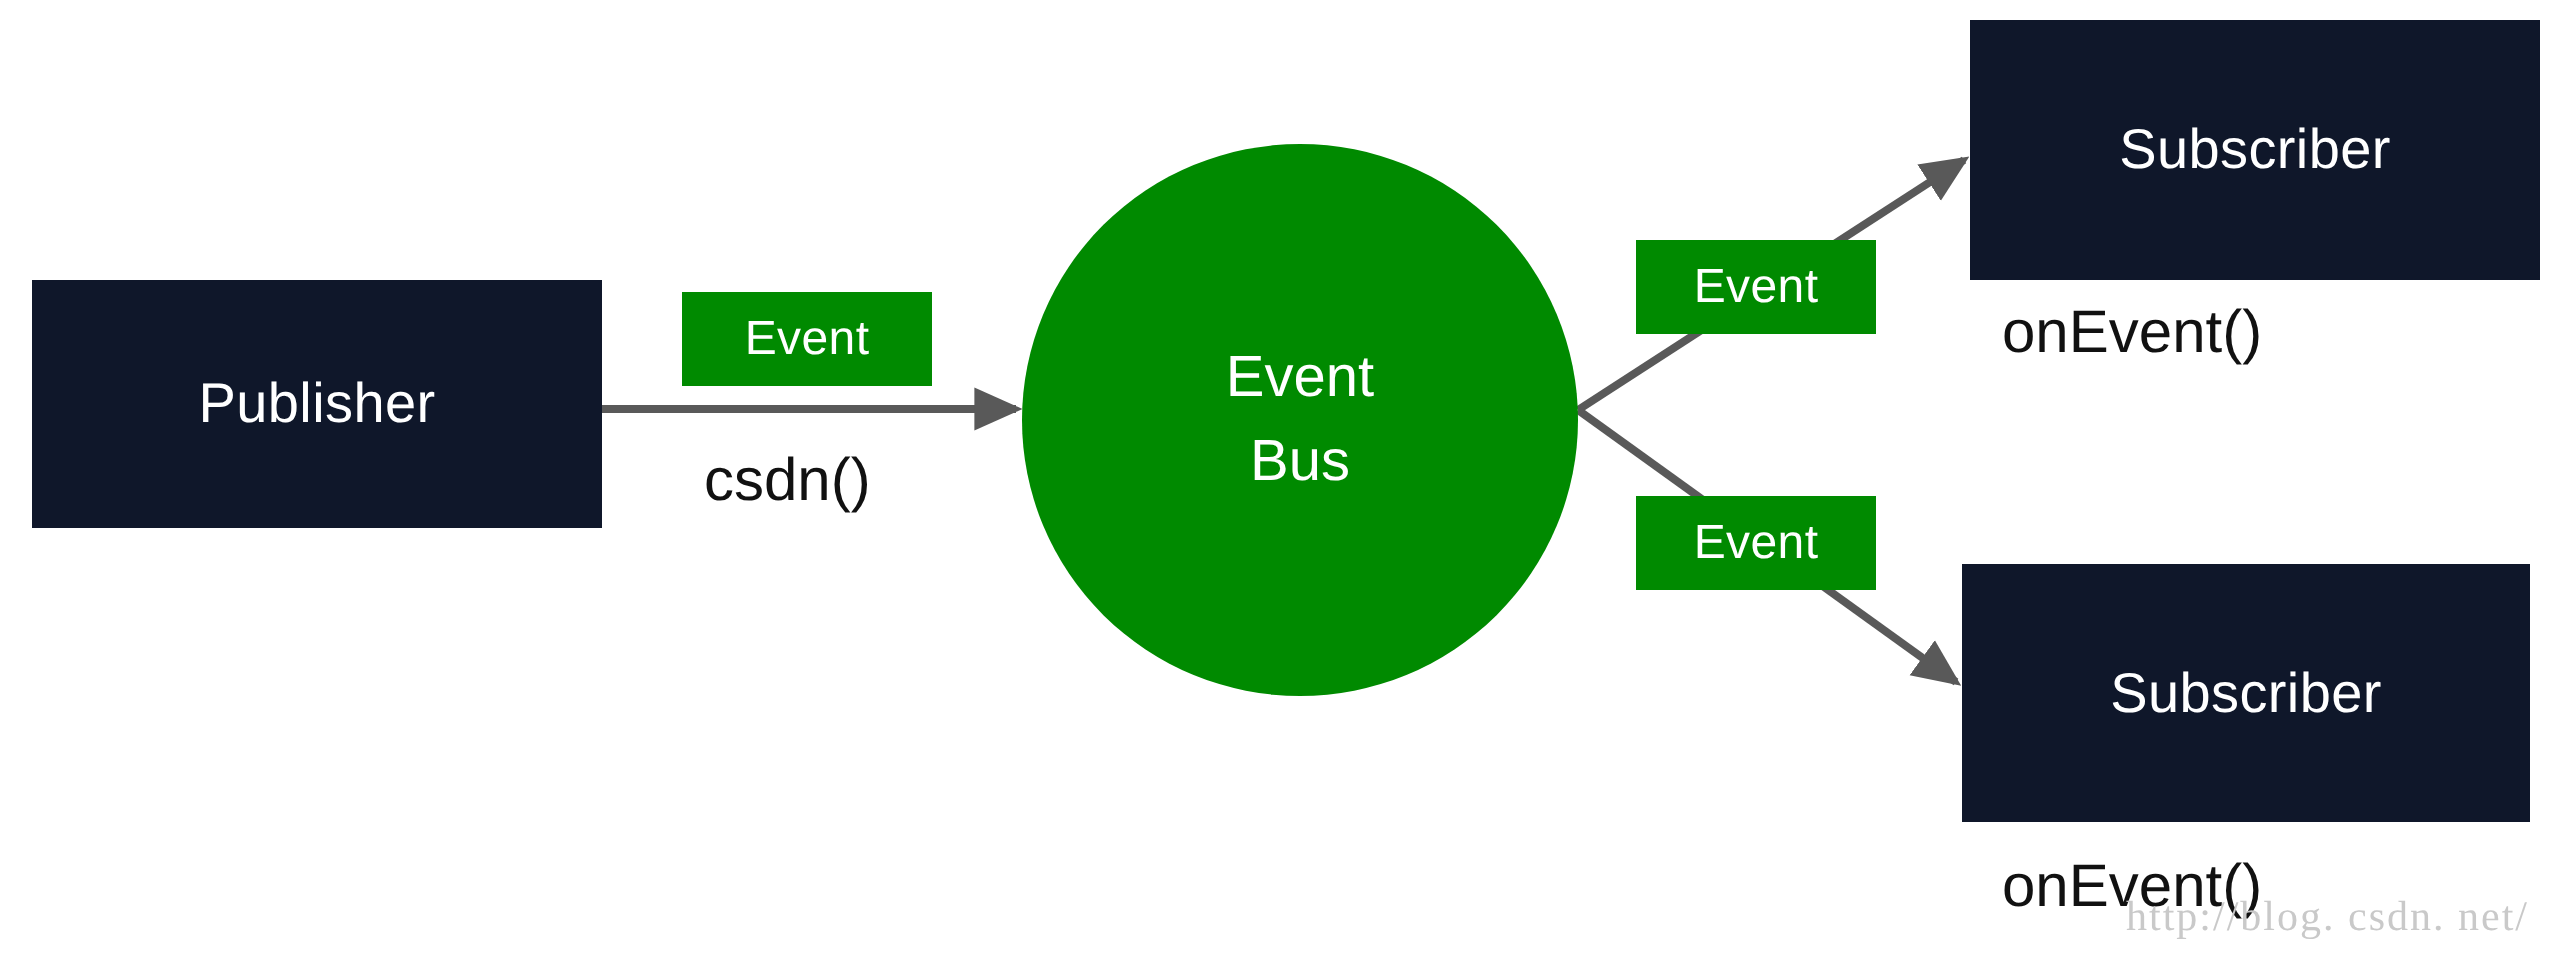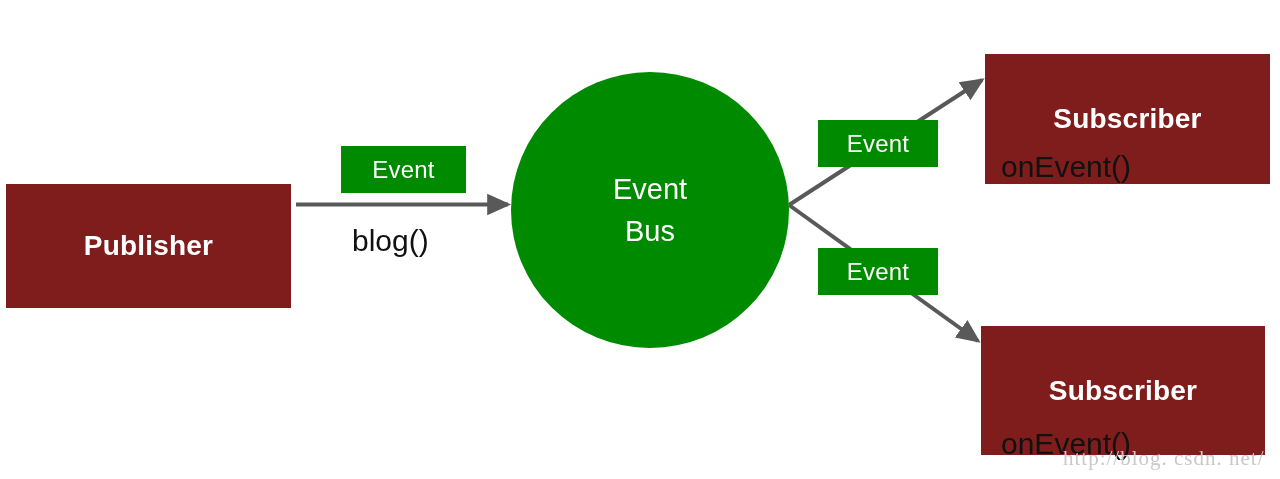--- a/index.html
+++ b/index.html
@@ -17,28 +17,27 @@
   }
   #edges {
     position: absolute;
     left: 0;
     top: 0;
     width: 1280px;
     height: 479px;
   }
   .node-box {
     position: absolute;
-    background: #7f1d1d;
+    background: #0f172a;
     display: flex;
     align-items: center;
     justify-content: center;
     color: #ffffff;
-    font-weight: 700;
+    font-weight: 400;
     letter-spacing: 0.2px;
-    margin-top: 44px;
   }
   .node-circle {
     position: absolute;
     background: #008a00;
     border-radius: 50%;
     display: flex;
     flex-direction: column;
     align-items: center;
     justify-content: center;
     color: #ffffff;
@@ -64,21 +63,21 @@
   .watermark {
     position: absolute;
     color: #c9c9c9;
     font-family: "Liberation Serif", serif;
     font-size: 21px;
     letter-spacing: 1px;
     white-space: nowrap;
   }
 
   
-  #publisher-box   { left: 6px;  top: 140px; width: 285px; height: 124px; font-size: 28px; }
+  #publisher-box   { left: 16px;  top: 140px; width: 285px; height: 124px; font-size: 28px; }
   #eventbus-circle { left: 511px; top: 72px;  width: 278px; height: 276px; font-size: 29px; }
   #subscriber-top-box    { left: 985px; top: 10px;  width: 285px; height: 130px; font-size: 28px; }
   #subscriber-bottom-box { left: 981px; top: 282px; width: 284px; height: 129px; font-size: 28px; }
 
   #event-label-post       { left: 341px; top: 146px; width: 125px; height: 47px; font-size: 24px; }
   #event-label-top        { left: 818px; top: 120px; width: 120px; height: 47px; font-size: 24px; }
   #event-label-bottom     { left: 818px; top: 248px; width: 120px; height: 47px; font-size: 24px; }
 
   #post-label             { left: 352px; top: 224px; font-size: 30px; }
   #onevent-top-label      { left: 1001px; top: 150px; font-size: 30px; }
@@ -121,21 +120,21 @@
   <div class="node-box" id="subscriber-bottom-box">
     <span>Subscriber</span>
   </div>
 
   <div class="edge-label" id="event-label-post">Event</div>
 
   <div class="edge-label" id="event-label-top">Event</div>
 
   <div class="edge-label" id="event-label-bottom">Event</div>
 
-  <div class="plain-label" id="post-label">blog()</div>
+  <div class="plain-label" id="post-label">csdn()</div>
 
   <div class="plain-label" id="onevent-top-label">onEvent()</div>
 
   <div class="plain-label" id="onevent-bottom-label">onEvent()</div>
 
   <div class="watermark" id="csdn-watermark">http://blog. csdn. net/</div>
 
 </div>
 
 </body></html>

